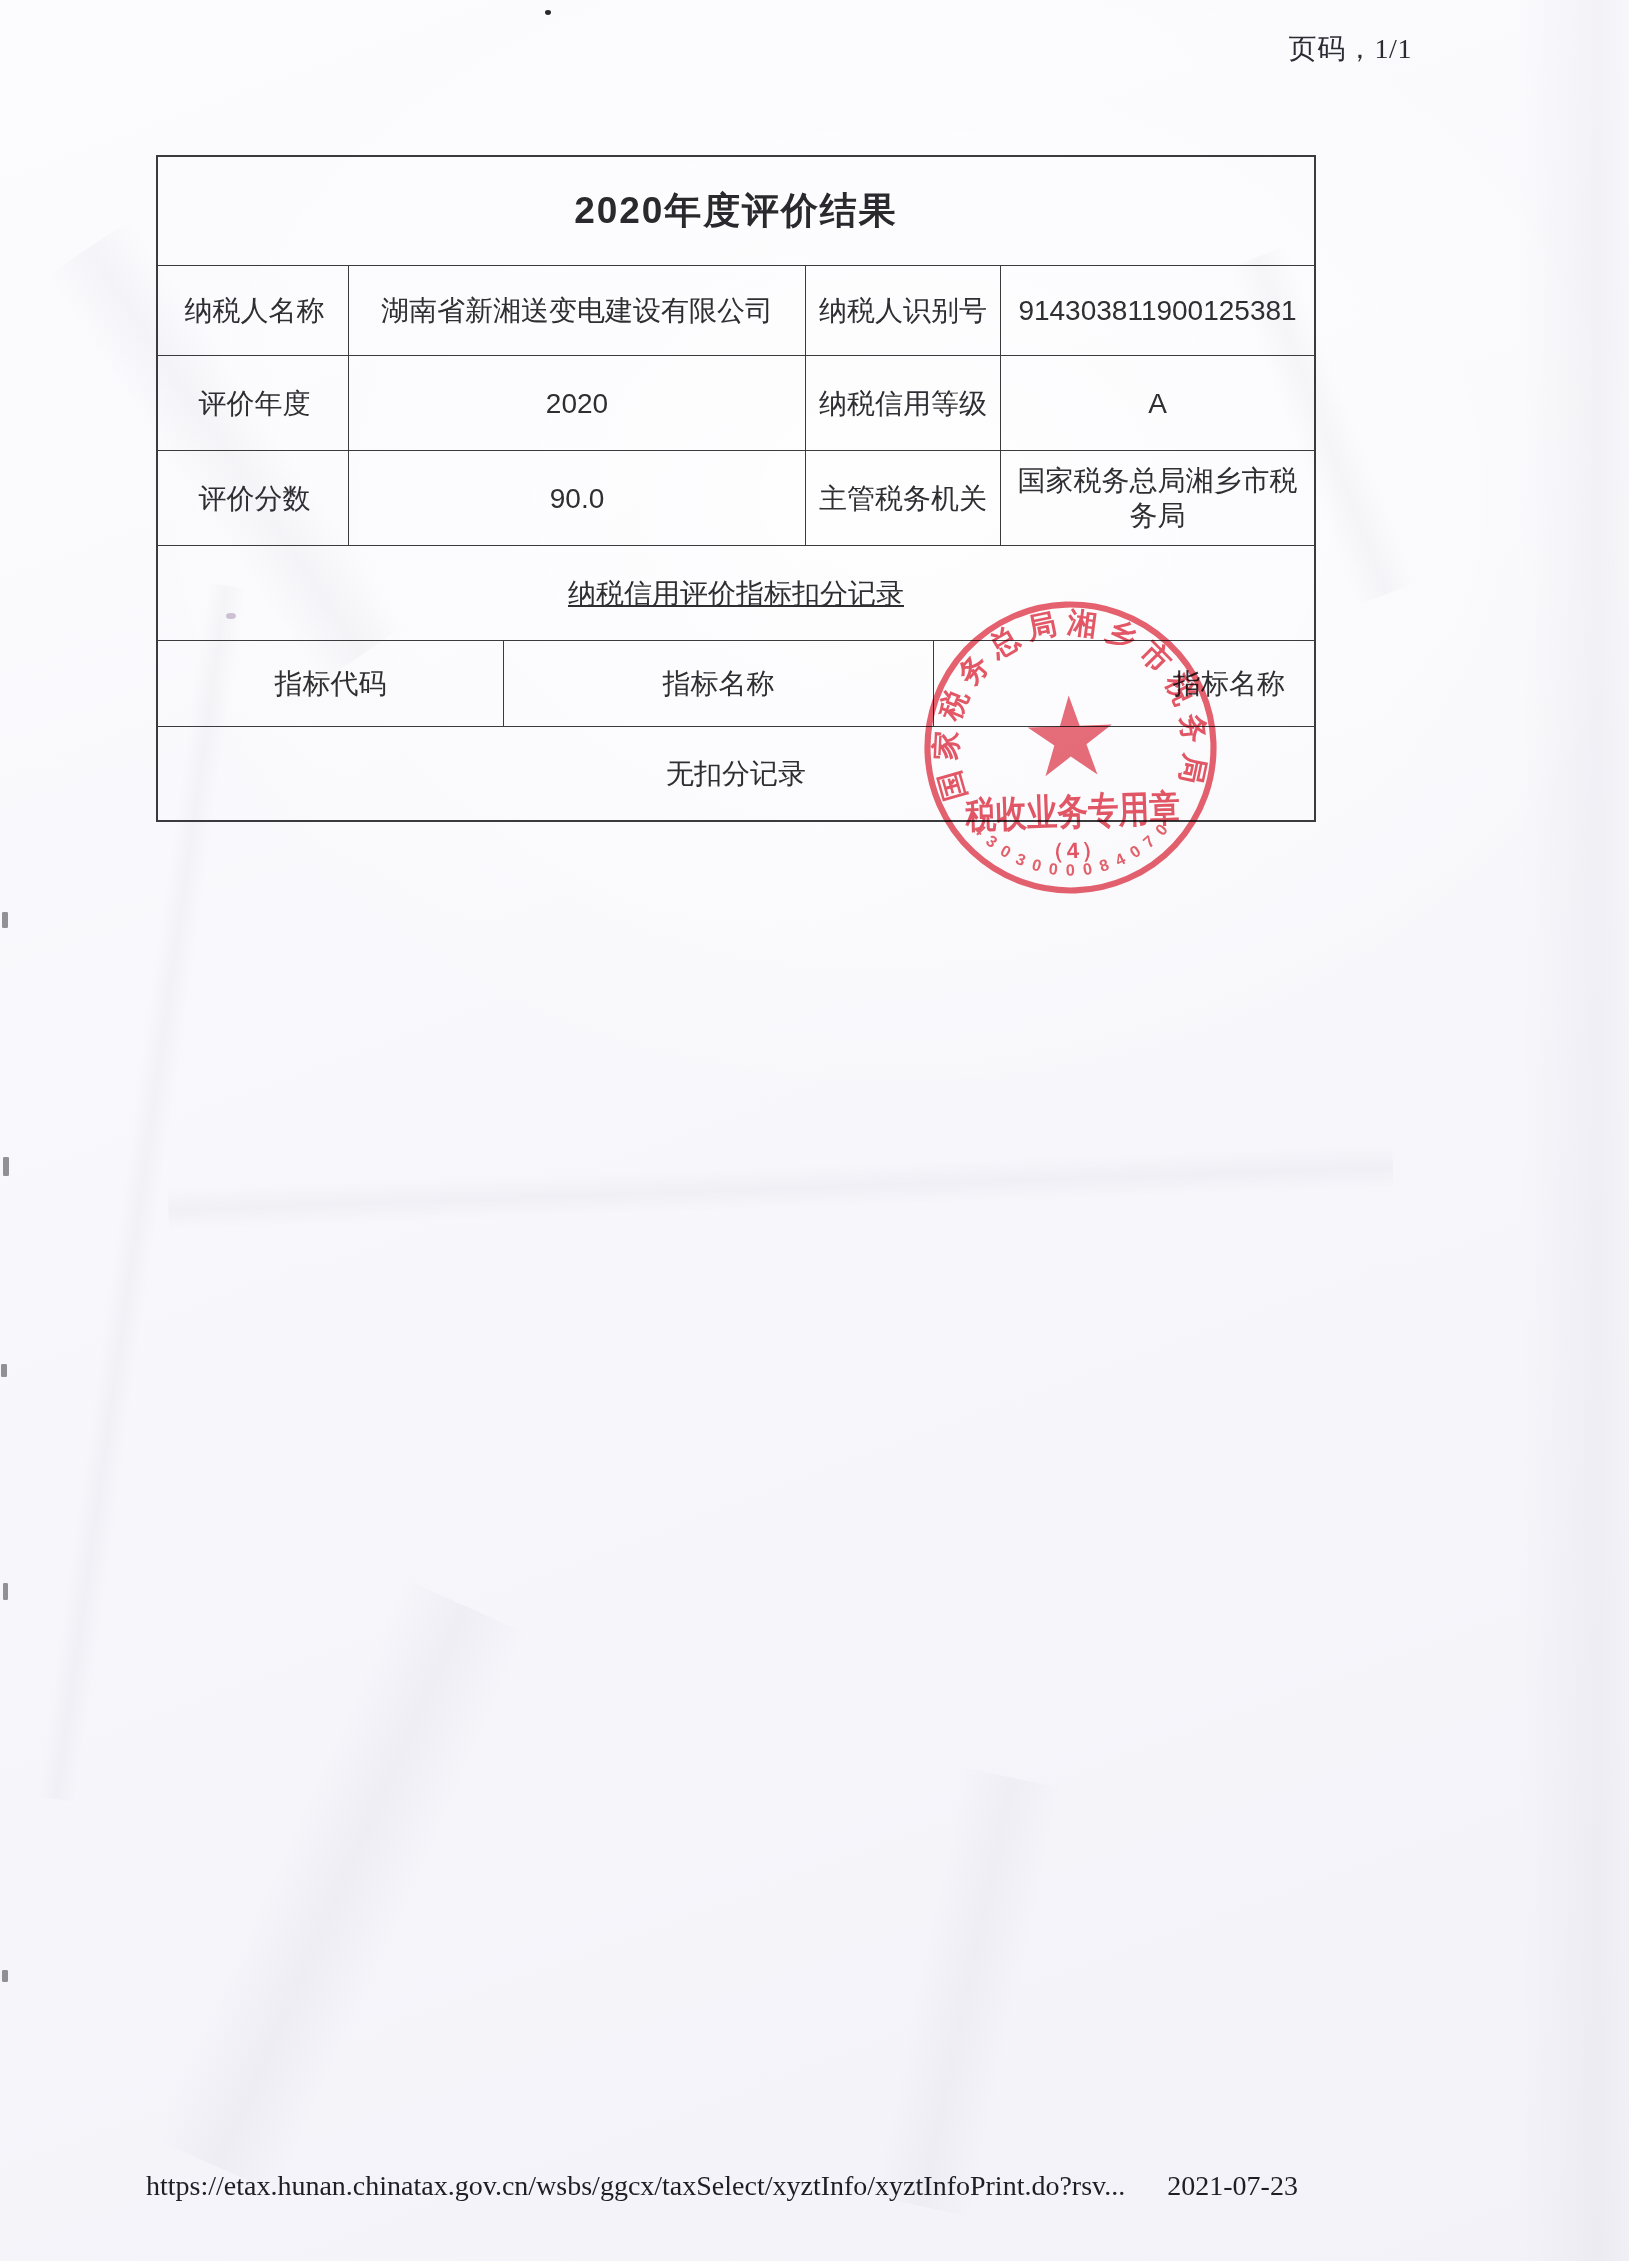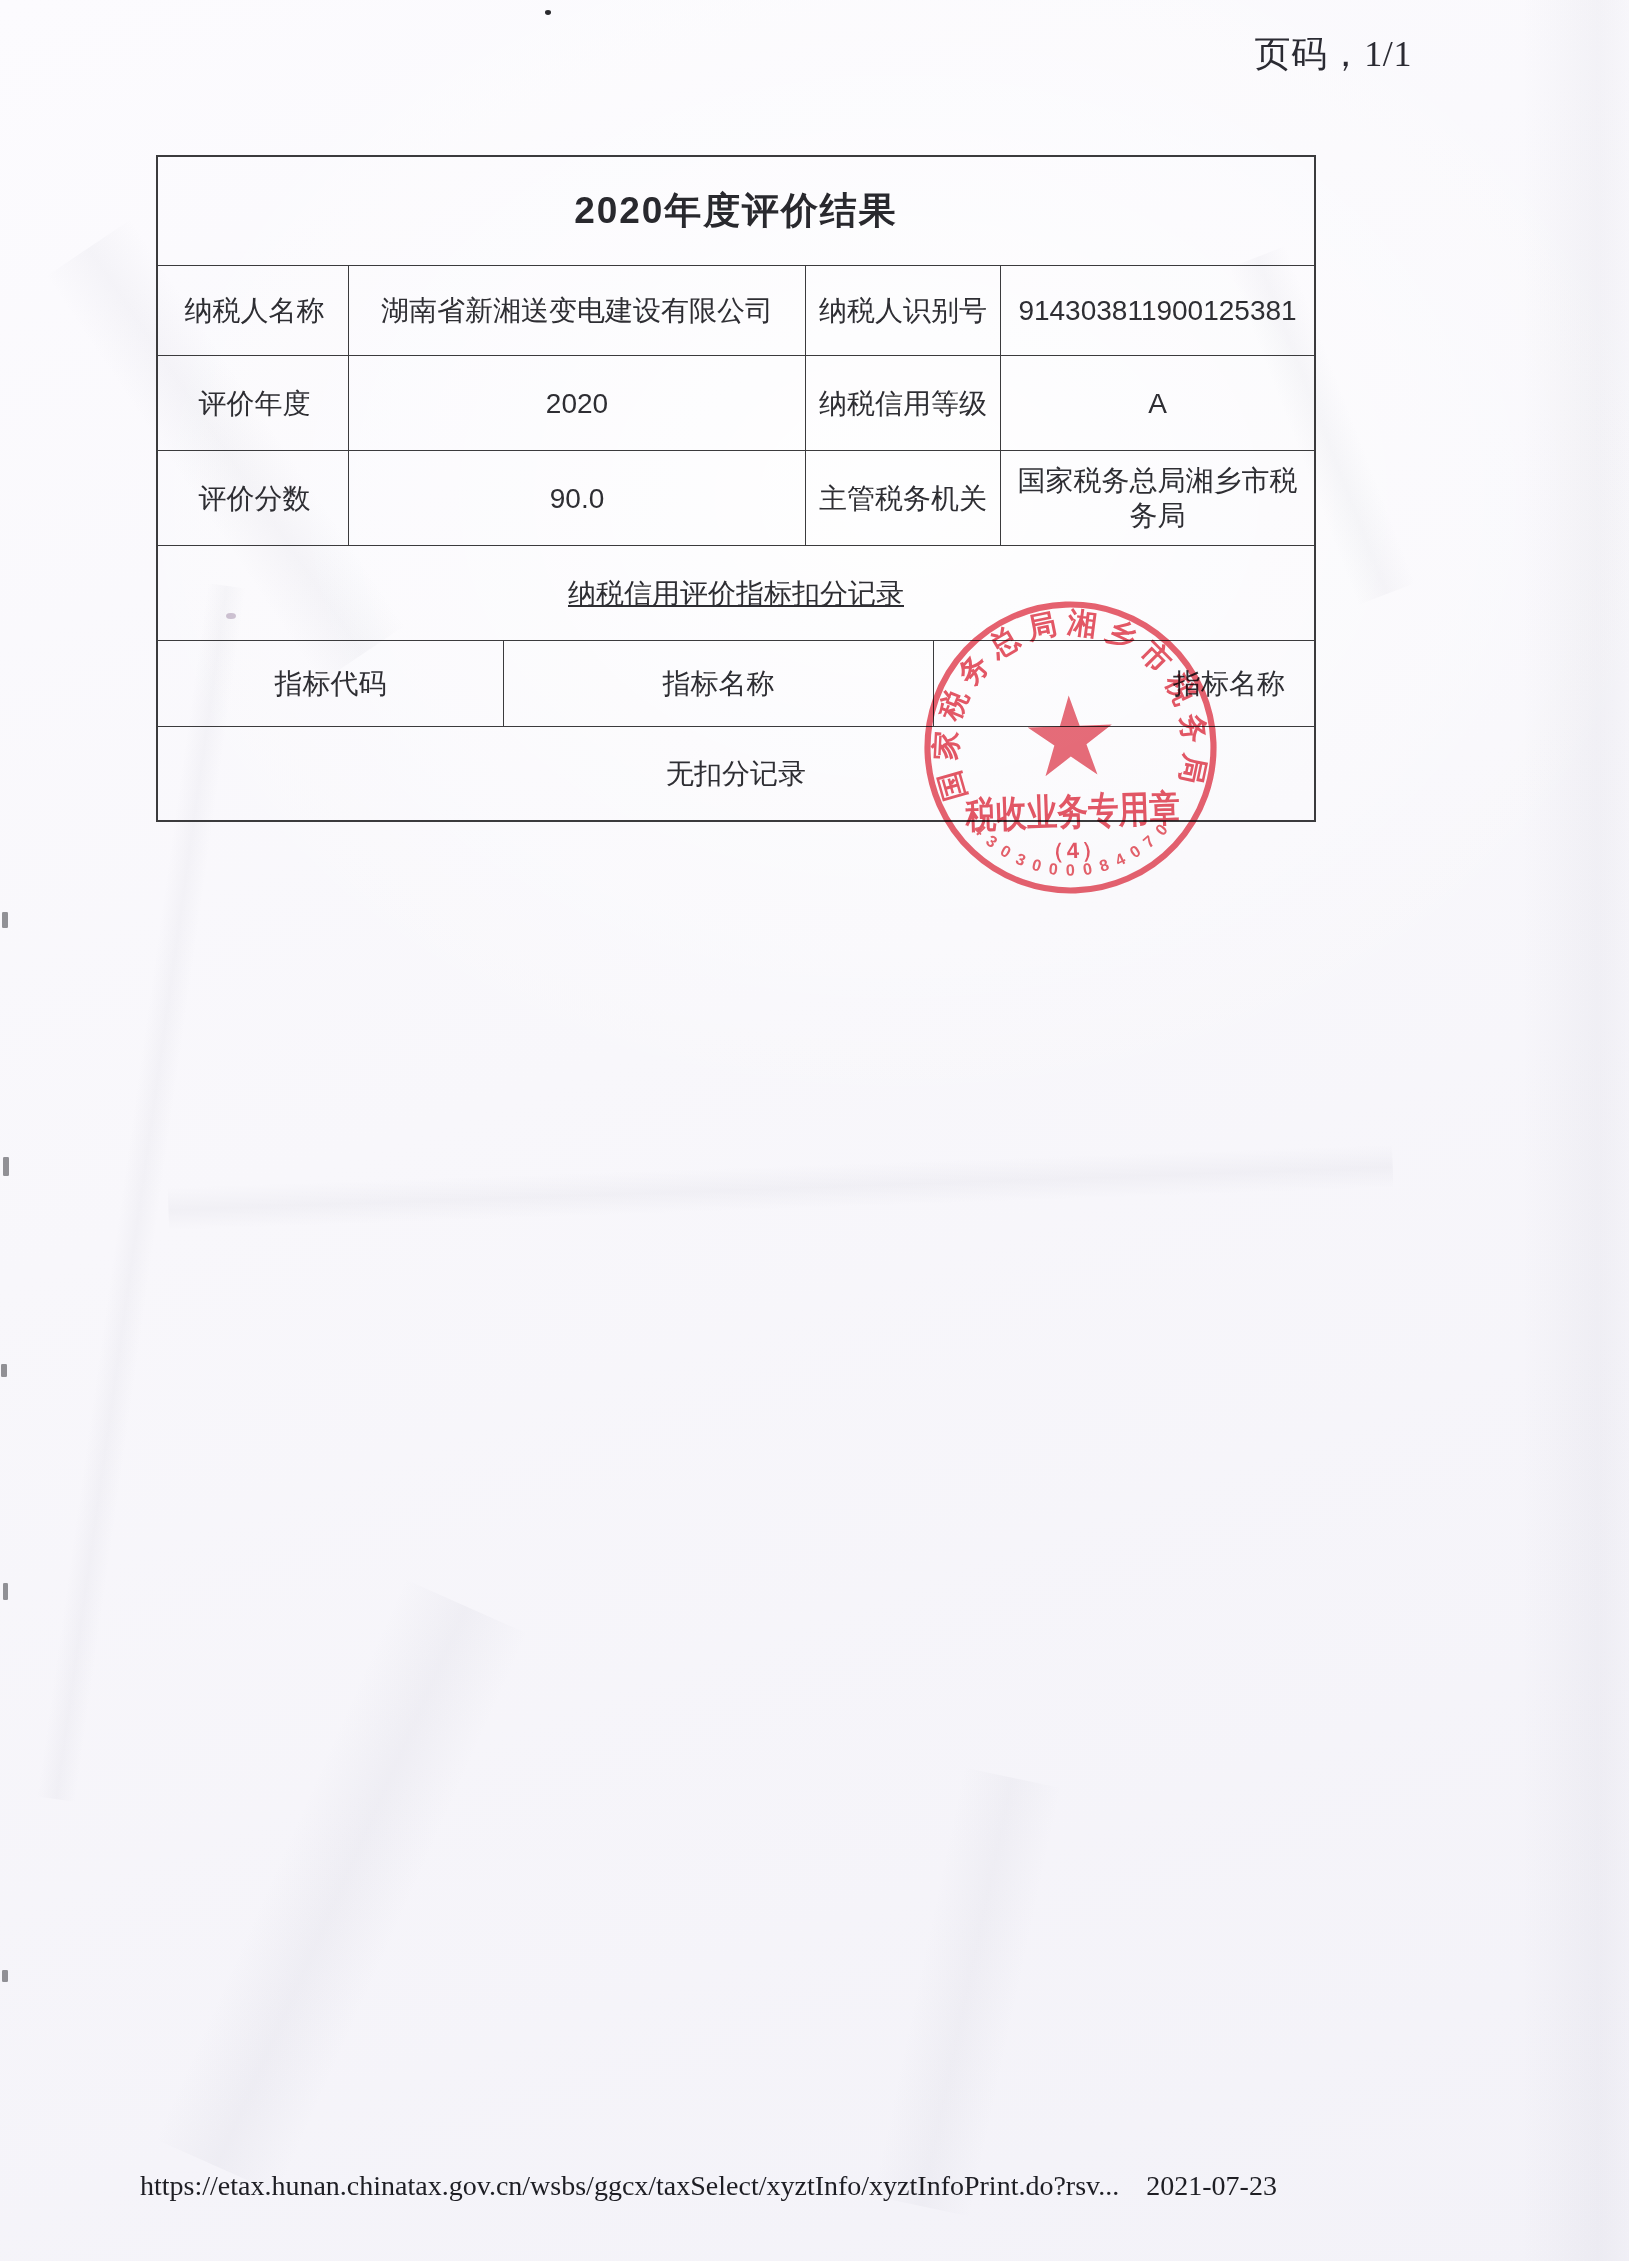--- a/index.html
+++ b/index.html
@@ -36,21 +36,21 @@
   .em1{ left:1.9px; top:912px; height:15.5px; }
   .em2{ left:3.2px; top:1157px; height:19.3px; }
   .em3{ left:1.3px; top:1364px; height:13px; }
   .em4{ left:2.6px; top:1583px; height:17px; }
   .em5{ left:1.9px; top:1970px; height:11.6px; }
 
   
   .page-num{
     position:absolute; top:30px; right:218px;
     font-family:"Liberation Serif", serif;
-    font-size:36px; color:#2b2b33; letter-spacing:0.6px;
+    font-size:28px; color:#2b2b33; letter-spacing:0.6px;
   }
 
   
   .tbl{
     position:absolute; left:156px; top:155px; width:1160px;
     border:2.6px solid #3b3b3d;
   }
   .row{ display:flex; width:100%; }
   .row + .row{ border-top:1.9px solid #3b3b3d; }
   .cell{
@@ -83,22 +83,22 @@
   }
   .seal svg{ width:100%; height:100%; }
   .seal text{ font-family:"Liberation Sans", sans-serif; }
   .seal-arc-text{ font-size:45px; font-weight:600; letter-spacing:13px; fill:#e34b5a; }
   .seal-main-text{ font-size:57px; font-weight:700; fill:#e34b5a; }
   .seal-sub-text{ font-size:34px; font-weight:600; letter-spacing:4px; fill:#e34b5a; }
   .seal-serial-text{ font-size:25px; font-weight:600; letter-spacing:13.5px; fill:#e55660; }
 
   
   .footer{
-    position:absolute; left:140px; top:2170px; width:1354px;
-    display:flex; align-items:center; gap:27px;
+    position:absolute; left:146px; top:2170px; width:1354px;
+    display:flex; align-items:center; gap:42px;
     font-family:"Liberation Serif", serif;
     font-size:28px; color:#1e1e24; white-space:nowrap;
   }
 </style>
 </head>
 <body>
 
 <div class="scan">
 
   <div class="crease cr1"></div>

